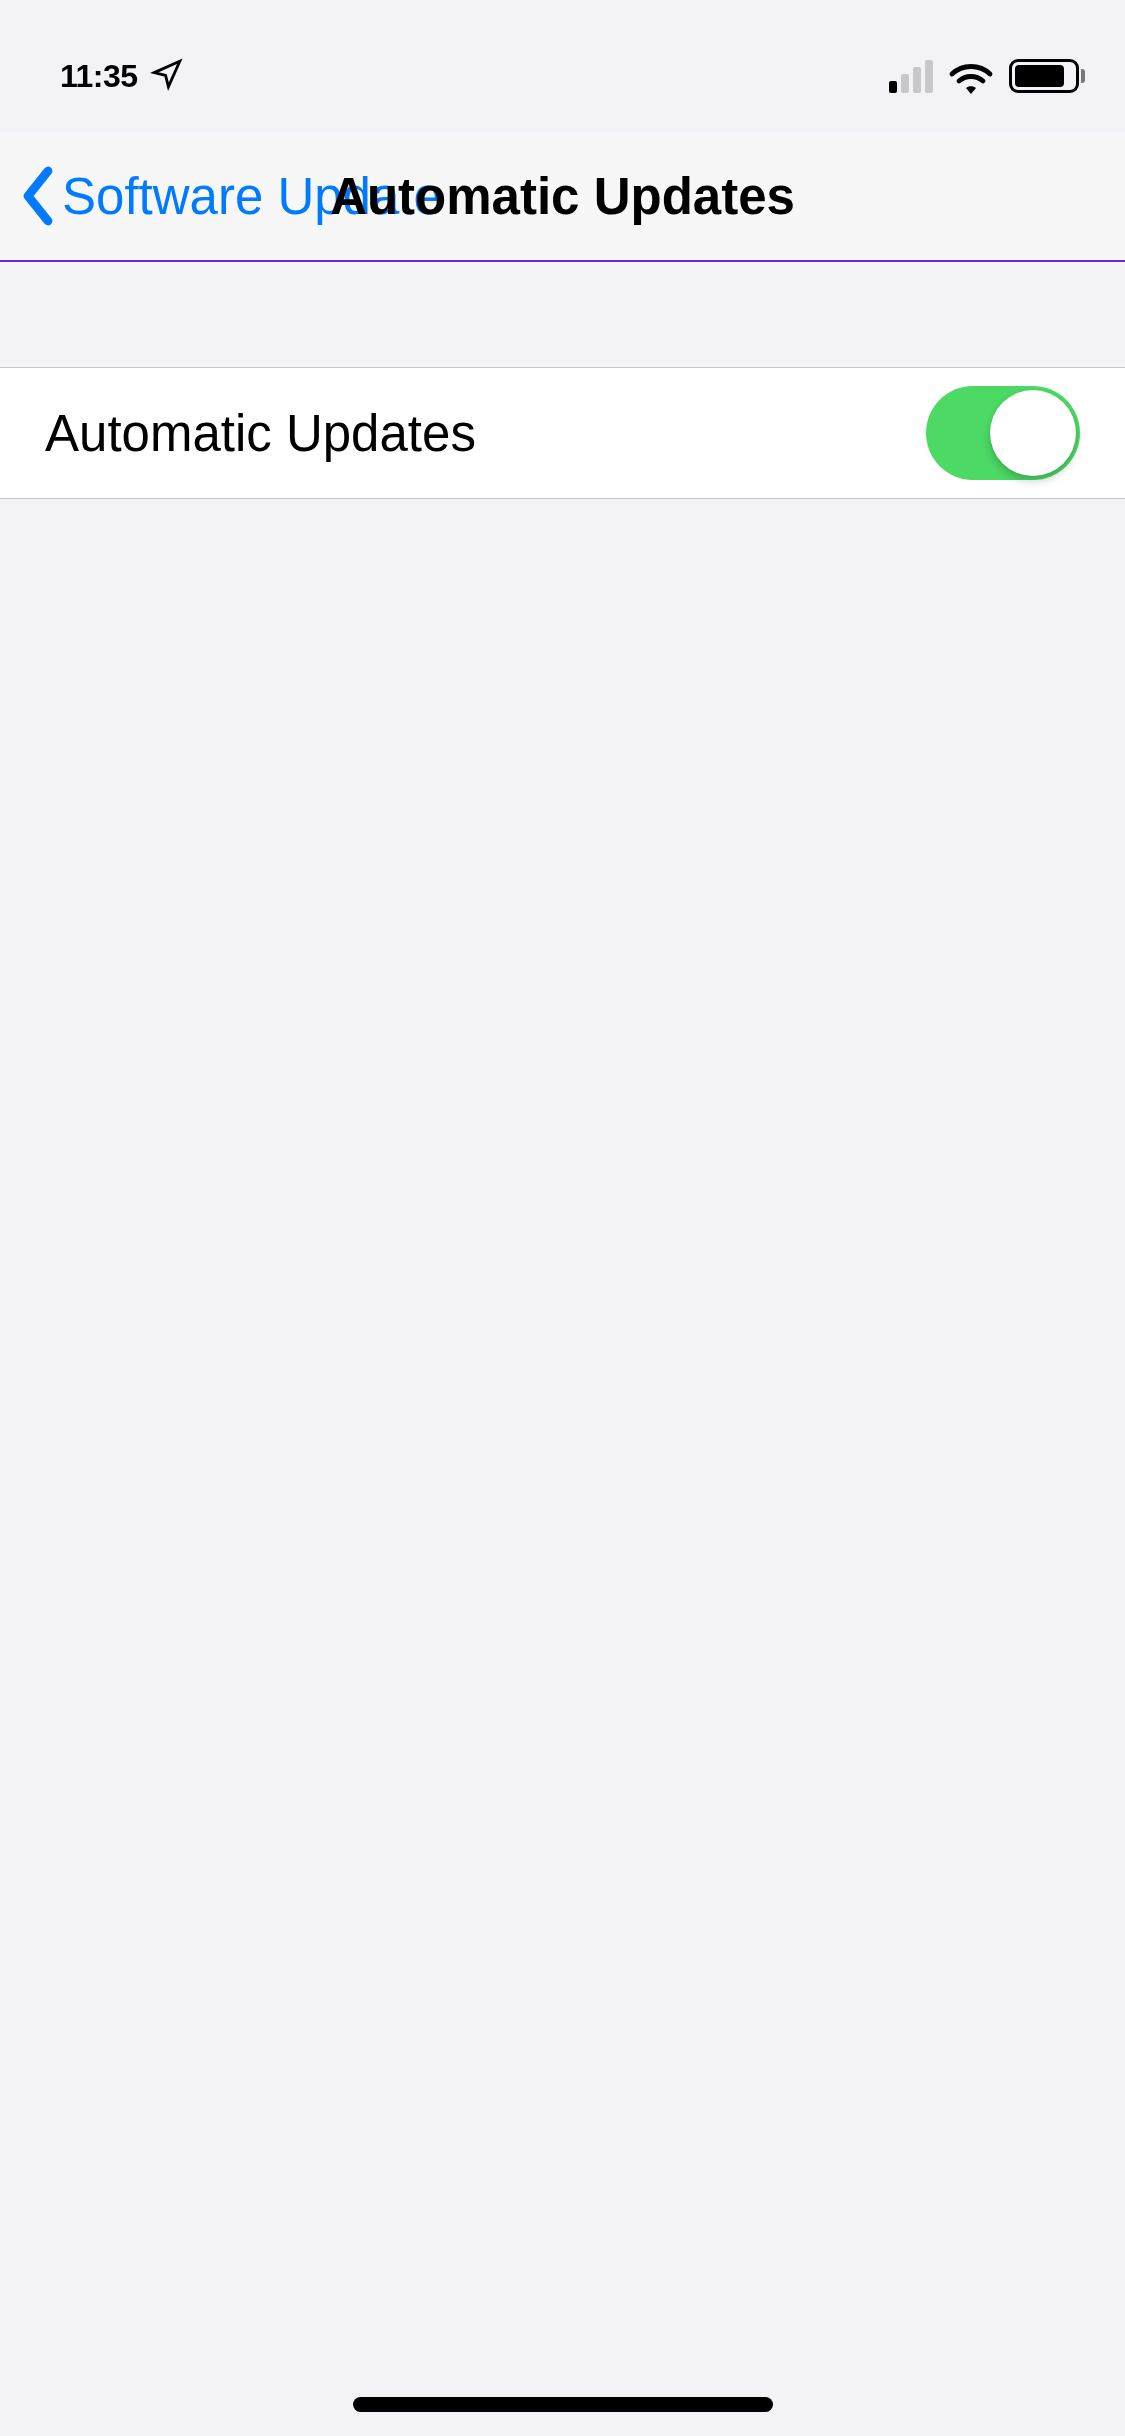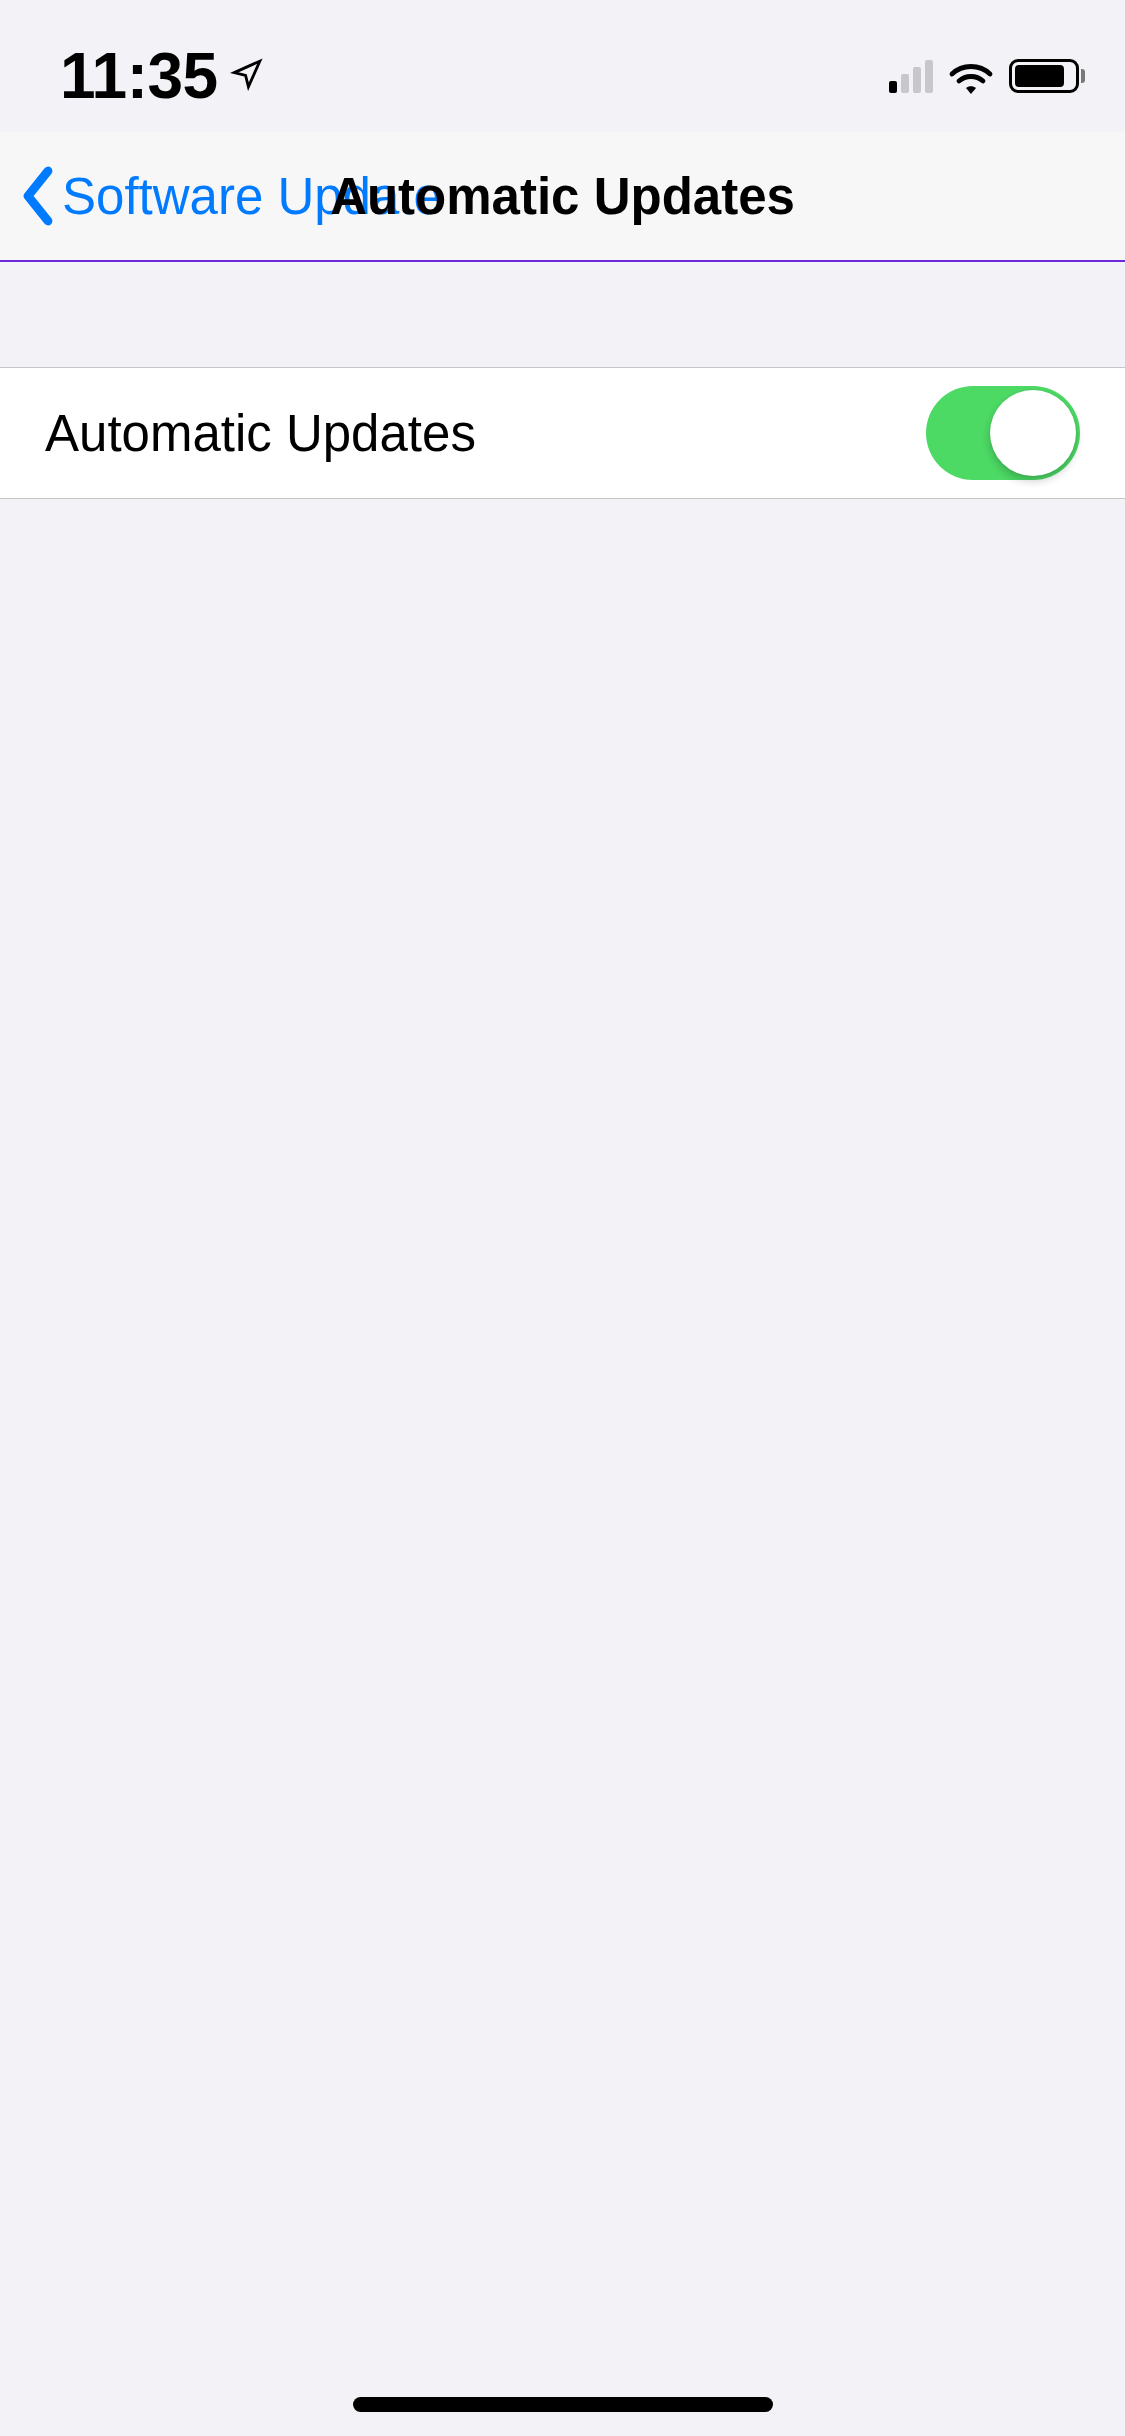--- a/index.html
+++ b/index.html
@@ -25,21 +25,21 @@
       justify-content: space-between;
       padding: 0 40px 0 60px;
       padding-top: 20px;
     }
     .status-left {
       display: flex;
       align-items: center;
       gap: 12px;
     }
     .time {
-      font-size: 64px;
+      font-size: 32px;
       font-weight: 600;
       color: #000;
       letter-spacing: -0.5px;
     }
     .location-icon {
       display: inline-block;
     }
     .status-right {
       display: flex;
       align-items: center;

